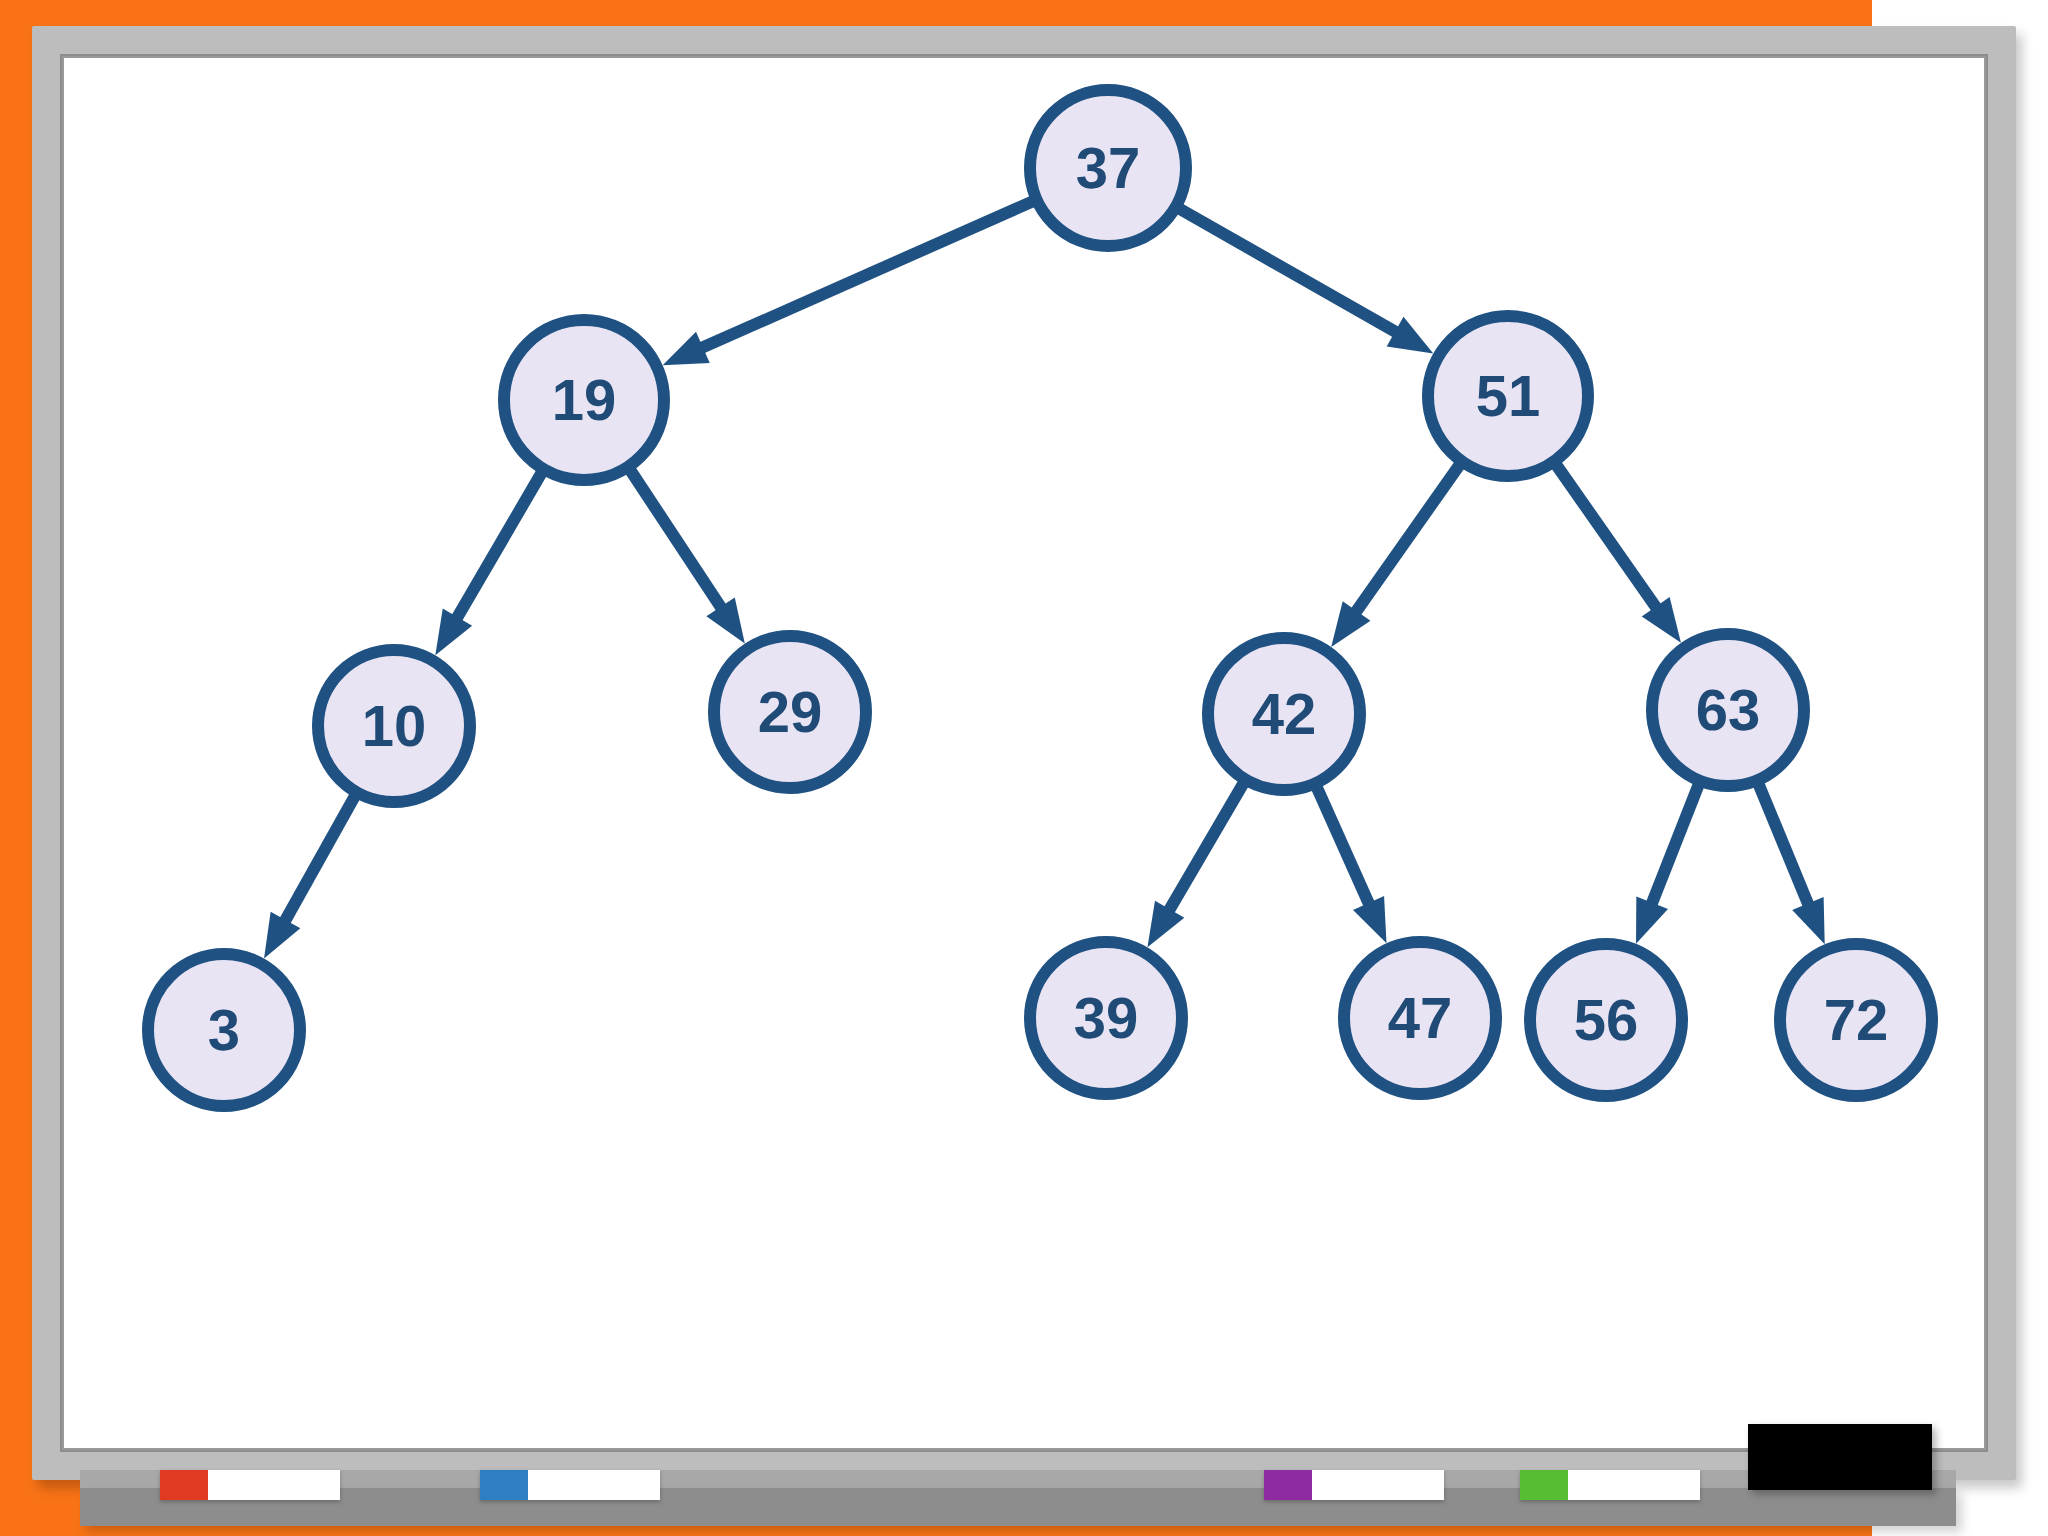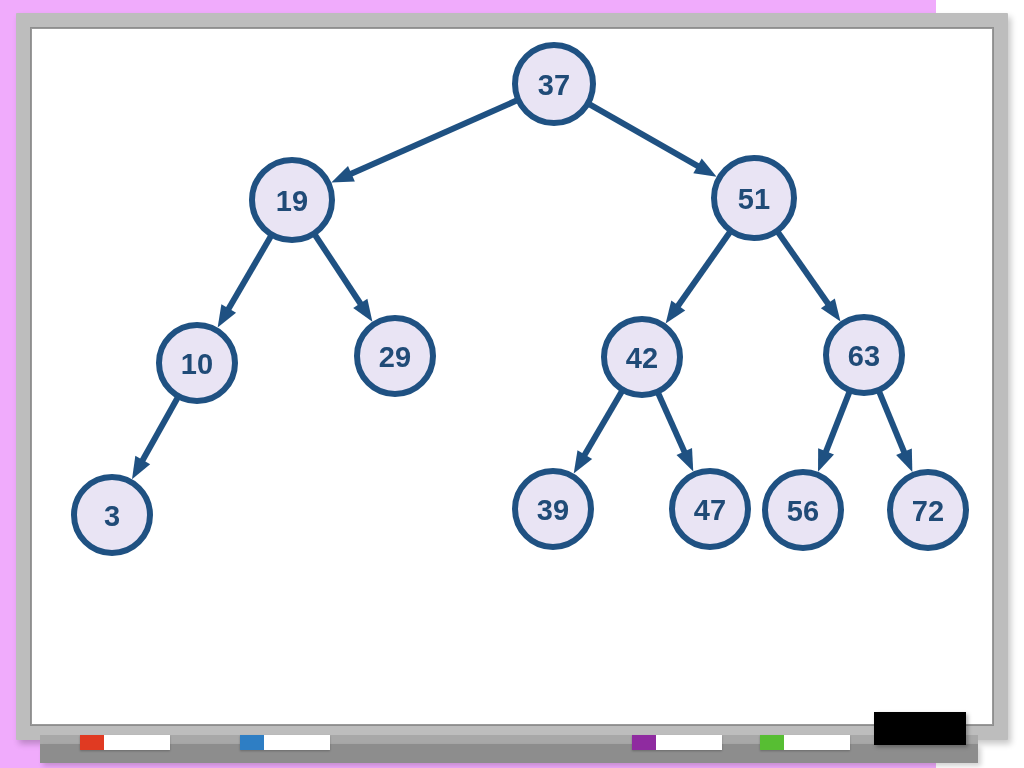--- a/index.html
+++ b/index.html
@@ -9,21 +9,21 @@
     height: 768px;
     background: #ffffff;
     font-family: "Liberation Sans", sans-serif;
     overflow: hidden;
   }
 
   #stage {
     position: relative;
     width: 936px;
     height: 768px;
-    background: #f0abfc;
+    background: #f97316;
   }
 
   
   .board-frame {
     position: absolute;
     left: 16px;
     top: 13px;
     width: 992px;
     height: 727px;
     background: #bdbdbd;

